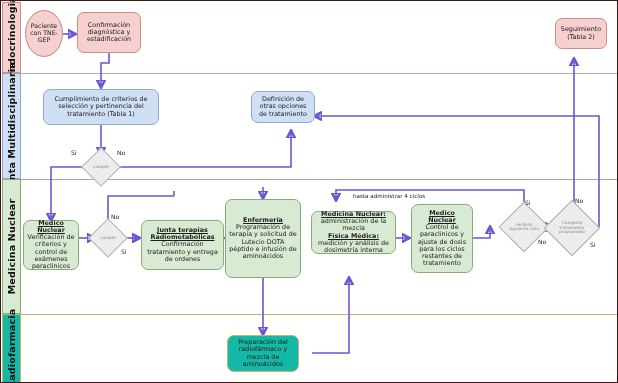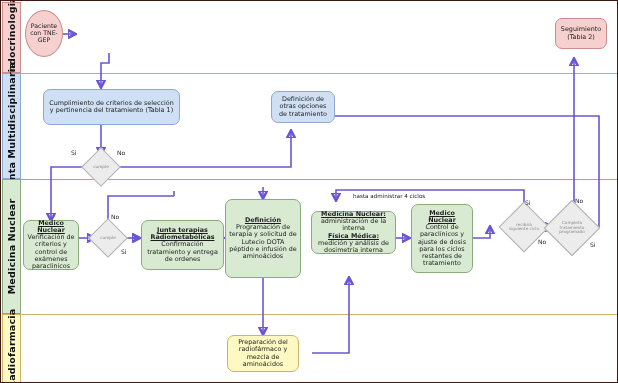--- a/index.html
+++ b/index.html
@@ -11,21 +11,21 @@
              justify-content:center;}
   .lane-head span{display:block;transform:rotate(-90deg);white-space:nowrap;
                   font-weight:bold;font-size:9.5px;letter-spacing:.2px;color:#111;}
   .node{position:absolute;box-sizing:border-box;display:flex;align-items:center;
         justify-content:center;text-align:center;padding:2px 3px;line-height:1.12;
         font-size:6.4px;color:#1c1c1c;}
   .node div{width:100%;}
   .pink{background:#f6cfcf;border:1px solid #c98d8d;}
   .blue{background:#cfe0f5;border:1px solid #8fa8cf;}
   .green{background:#d9ead3;border:1px solid #8aab7d;}
-  .cream{background:#fef9c3;border:1px solid #cbb46a;}
+  .cream{background:#14b8a6;border:1px solid #cbb46a;}
   .rr{border-radius:7px;}
   .circle{border-radius:50%;}
   .b{font-weight:bold;text-decoration:underline;}
   .diamond{position:absolute;}
   .diamond .dshape{position:absolute;inset:0;background:#ececec;border:1px solid #b0b0b0;
         transform:rotate(45deg);}
   .diamond .dtext{position:absolute;inset:0;display:flex;align-items:center;justify-content:center;
         text-align:center;font-size:4.2px;color:#8a8a8a;line-height:1.05;z-index:2;}
   .lbl{position:absolute;font-size:6px;color:#222;white-space:nowrap;}
   .cap{position:absolute;font-size:5.6px;color:#222;white-space:nowrap;}
@@ -101,30 +101,33 @@
 
     <path d="M262,186 L262,197" marker-end="url(#ah)"></path>
 
     <path d="M131,237 L138,237" marker-end="url(#ah)"></path>
   </svg>
 
   <div class="node pink circle" style="left:24px;top:9px;width:38px;height:47px;font-size:6.2px;">
     <div>Paciente con TNE-GEP</div>
   </div>
 
+  <div class="node pink rr" style="left:76px;top:11px;width:64px;height:41px;">
+    <div>Confirmación diagnóstica y estadificación</div>
+  </div>
 
   <div class="node pink rr" style="left:554px;top:17px;width:52px;height:31px;">
     <div>Seguimiento (Tabla  2)</div>
   </div>
 
-  <div class="node blue rr" style="left:42px;top:88px;width:137px;height:36px;">
+  <div class="node blue rr" style="left:42px;top:88px;width:116px;height:36px;">
     <div>Cumplimiento de criterios de selección y pertinencia del tratamiento (Tabla 1)</div>
   </div>
 
-  <div class="node blue rr" style="left:250px;top:90px;width:64px;height:32px;margin-left:20px;">
+  <div class="node blue rr" style="left:250px;top:90px;width:64px;height:32px;">
     <div>Definición de otras opciones de tratamiento</div>
   </div>
 
   <div class="diamond" style="left:86px;top:152px;width:28px;height:28px;">
     <div class="dshape"></div>
     <div class="dtext">cumple</div>
   </div>
   <div class="lbl" style="left:70px;top:148px;">Si</div>
   <div class="lbl" style="left:116px;top:148px;">No</div>
 
@@ -144,29 +147,29 @@
 
   <div class="node green rr" style="left:140px;top:219px;width:83px;height:50px;">
     <div>
       <div class="b">Junta terapias Radiometabólicas</div>
       <div>Confirmación tratamiento y entrega de ordenes</div>
     </div>
   </div>
 
   <div class="node green rr" style="left:224px;top:198px;width:76px;height:79px;">
     <div>
-      <div class="b">Definición</div>
+      <div class="b">Enfermería</div>
       <div>Programación de terapia y solicitud de Lutecio DOTA péptido e infusión de aminoácidos</div>
     </div>
   </div>
 
   <div class="node green rr" style="left:310px;top:210px;width:85px;height:43px;">
     <div>
       <div class="b">Medicina Nuclear:</div>
-      <div>administración de la interna</div>
+      <div>administración de la mezcla</div>
       <div class="b">Física Médica:</div>
       <div>medición y análisis de dosimetría interna</div>
     </div>
   </div>
 
   <div class="node green rr" style="left:410px;top:203px;width:62px;height:69px;">
     <div>
       <div class="b">Medico Nuclear</div>
       <div>Control de paraclínicos y ajuste de dosis para los ciclos restantes de tratamiento</div>
     </div>

